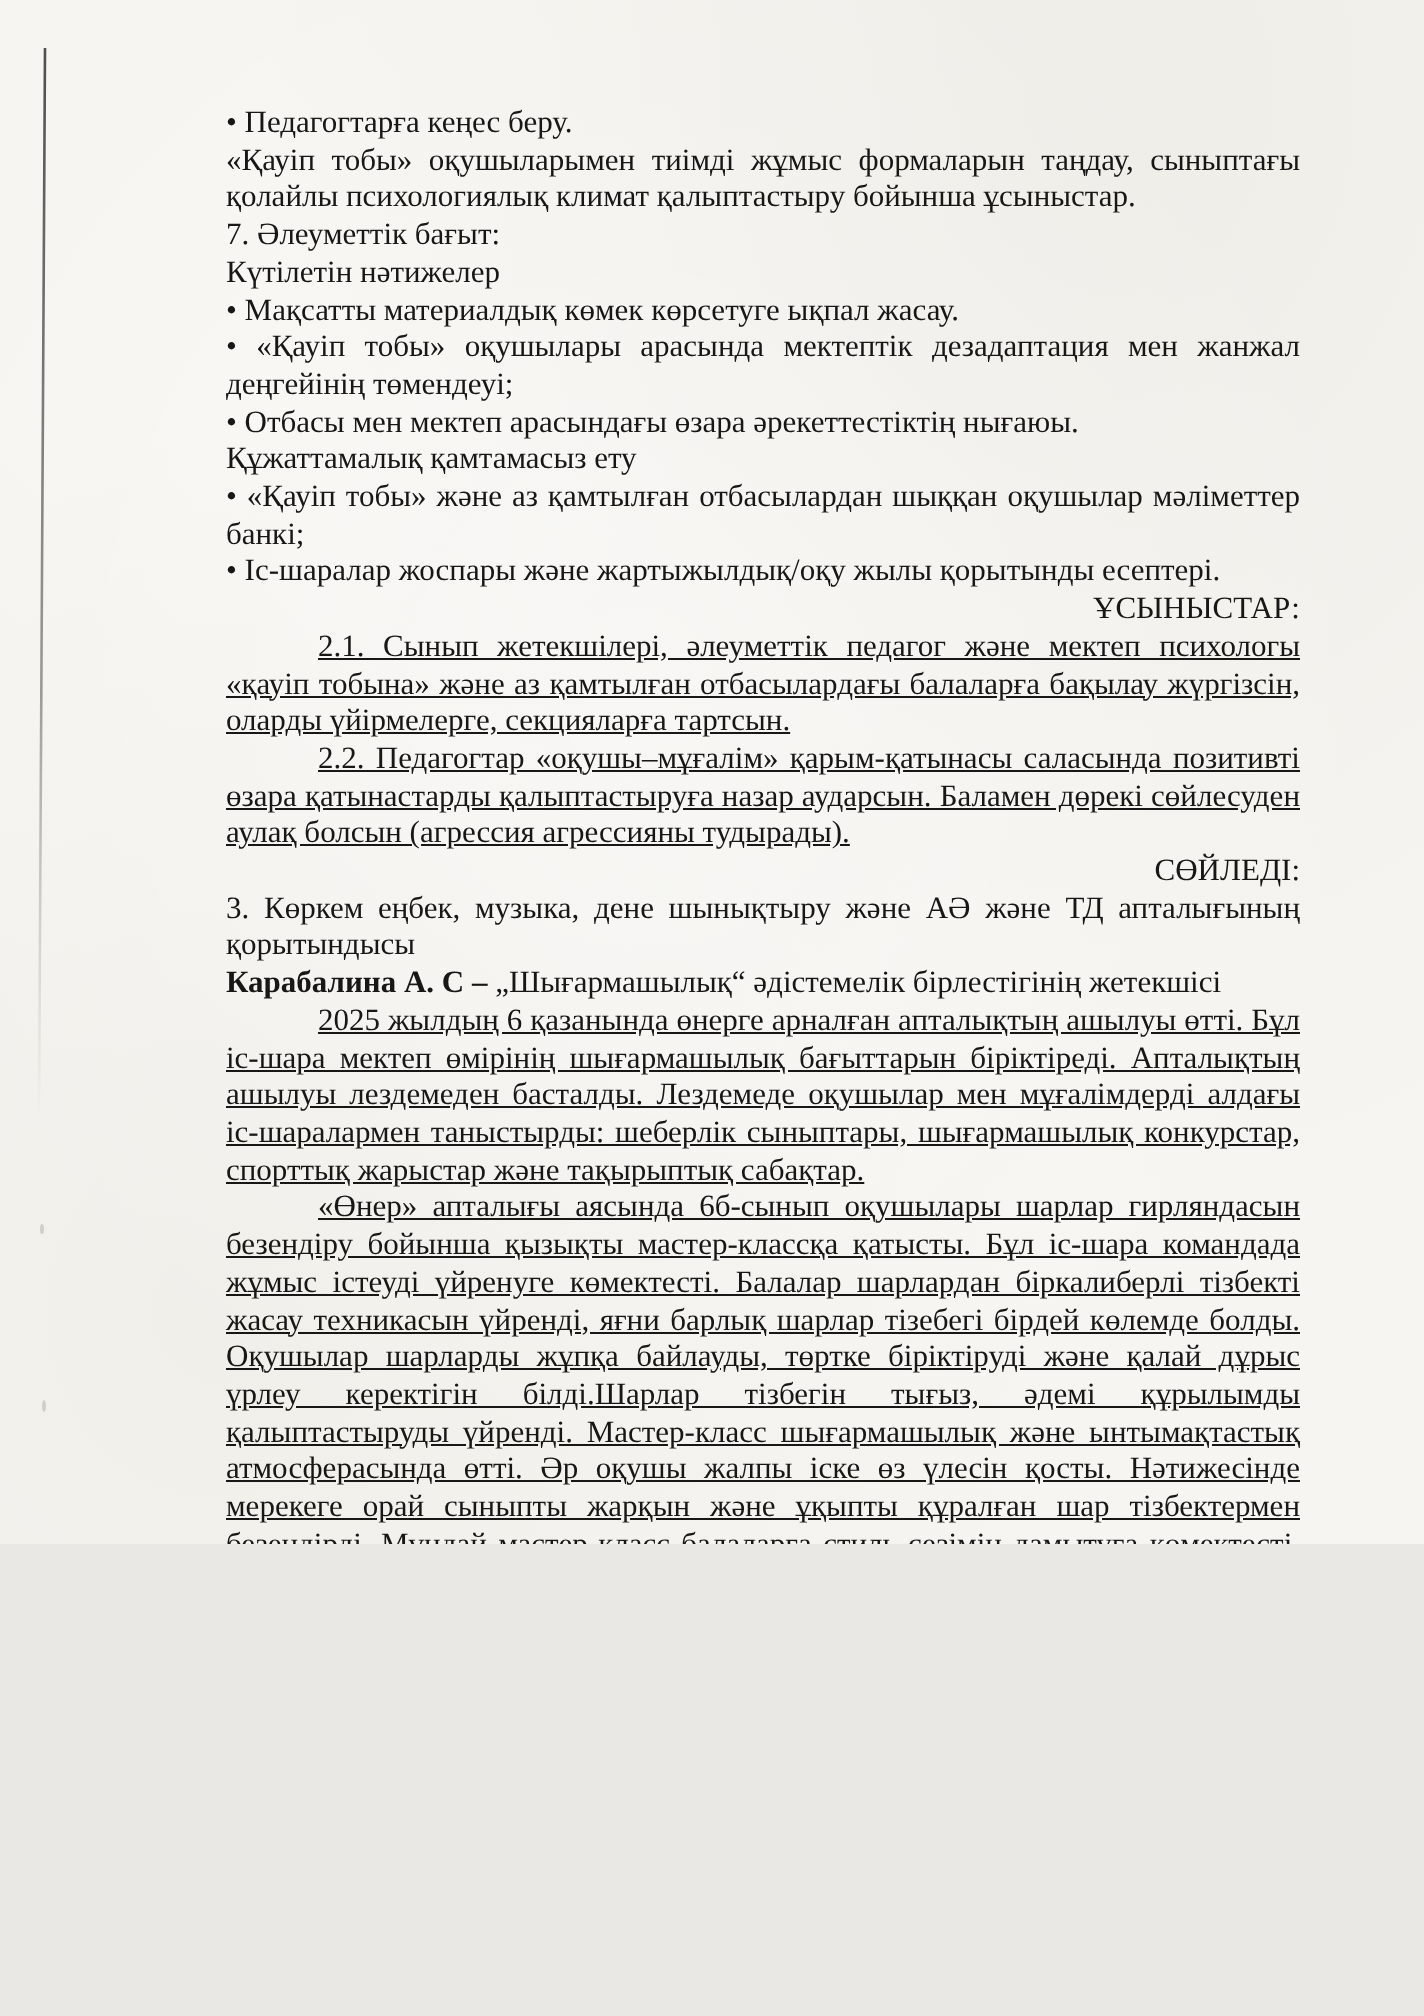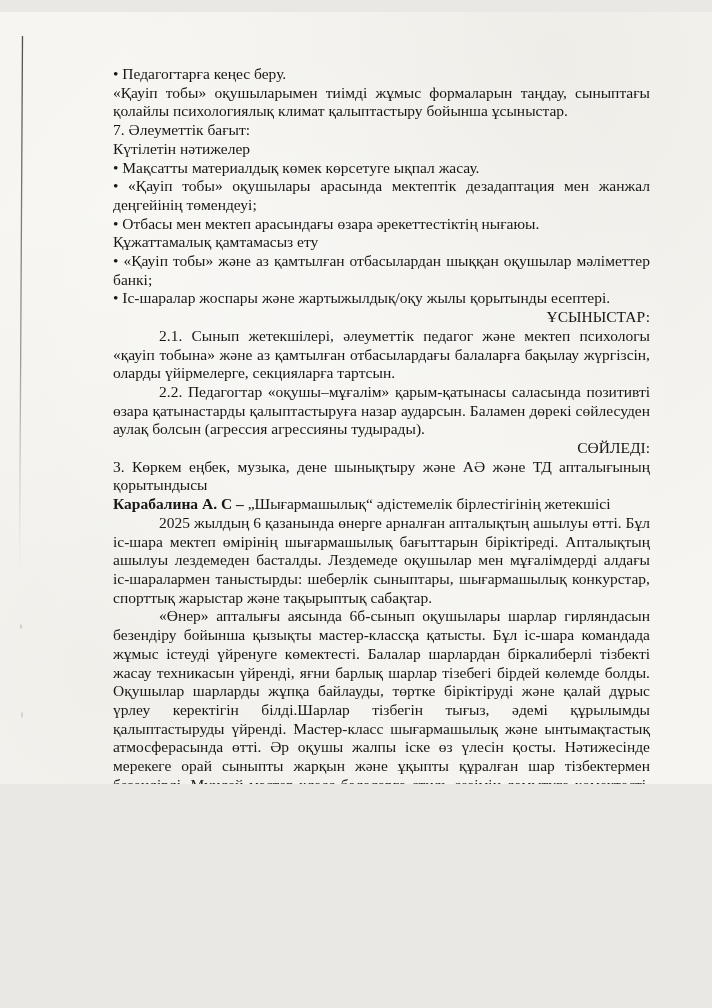--- a/index.html
+++ b/index.html
@@ -1,39 +1,39 @@
 <!DOCTYPE html>
 <html><head>
 <meta charset="utf-8">
 <style>
   html,body{margin:0;padding:0;background:#e9e8e5;}
   .page{
     position:relative;
     width:712px;height:772px;
-    margin:12px auto;
+    margin:0 auto;
     overflow:hidden;
     background:
       radial-gradient(ellipse at 78% 6%, rgba(214,209,198,.22), transparent 55%),
       radial-gradient(ellipse at 15% 85%, rgba(216,211,201,.18), transparent 50%),
       radial-gradient(ellipse at 45% 45%, rgba(255,255,255,.5), transparent 70%),
       #f6f5f1;
     font-family:"Liberation Serif","DejaVu Serif",serif;
     color:#181716;
   }
   .page-edge{position:absolute;left:0;top:0;pointer-events:none;}
   .speck{position:absolute;background:#7a7a76;opacity:.28;border-radius:50%;}
   .textblock{
     position:absolute;
     left:113px;top:53px;width:537px;
     font-size:15.5px;line-height:18.7px;
     text-align:justify;
   }
   .textblock p{margin:0;padding:0;}
   p.h{font-weight:normal;text-align:right;}
-  p.ind{text-indent:46px;}
+  p.ind{text-indent:46px;text-decoration:underline;}
   .speaker .nm{font-weight:bold;}
   
   .badge{
     position:absolute;
     left:584px;top:957px;
     width:114px;height:42px;
     border:1px dashed #c7cad0;
     border-radius:2px;
     background:#fcfcfb;
     display:flex;flex-direction:column;align-items:center;justify-content:space-between;

